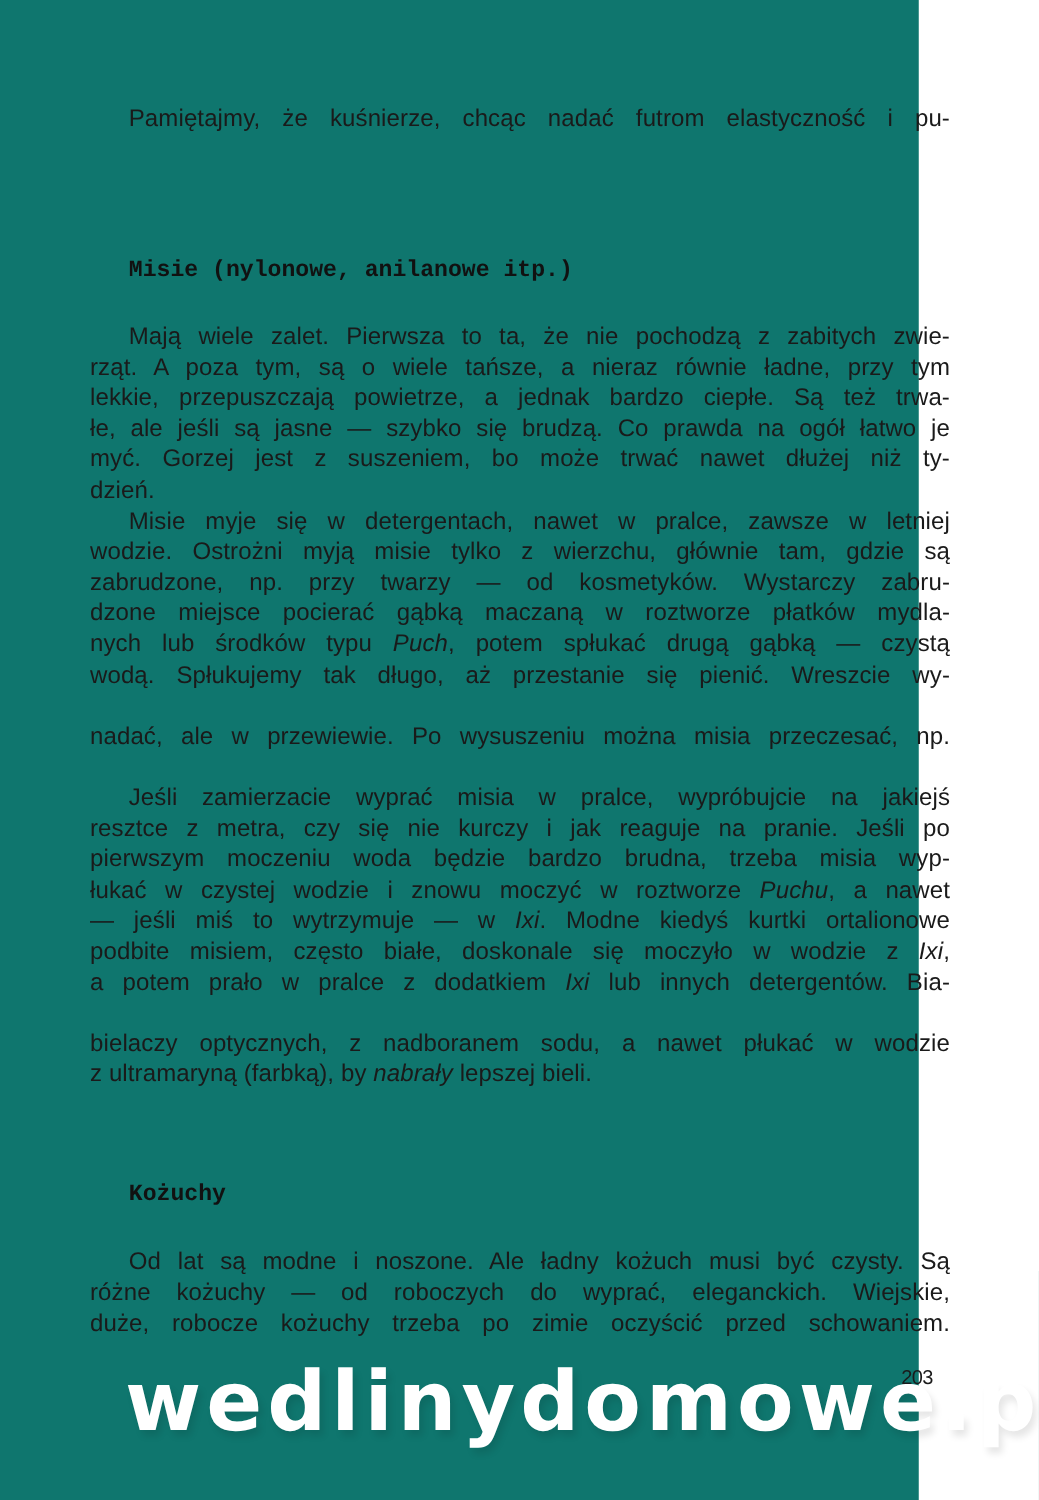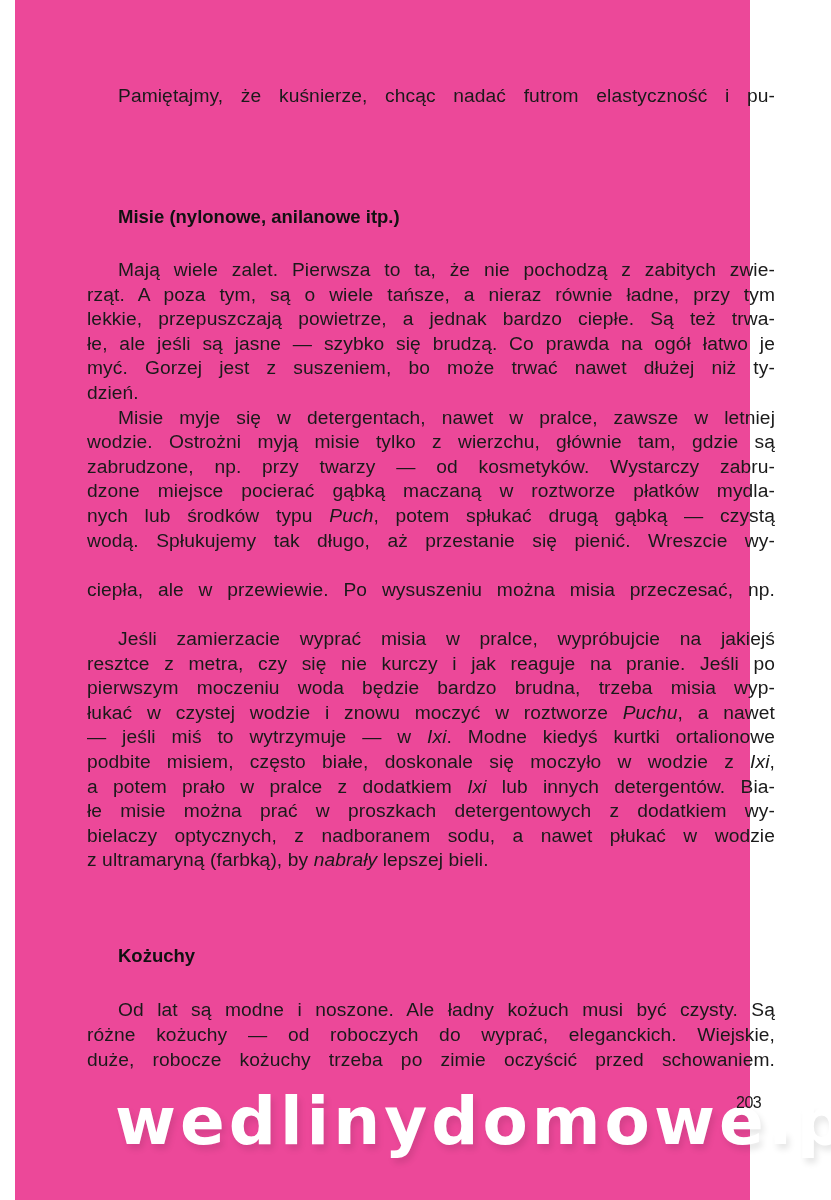--- a/index.html
+++ b/index.html
@@ -1,22 +1,22 @@
 <!DOCTYPE html>
 <html><head>
 <meta charset="utf-8">
 <style>
   html, body { margin: 0; padding: 0; background: #ffffff; }
   body { width: 831px; height: 1200px; position: relative; overflow: hidden; font-family: "Liberation Sans", sans-serif; color: #1a1a1a; }
-  .page { position: absolute; left: 15px; top: 0; width: 735px; height: 1200px; background: #ec4899; }
+  .page { position: absolute; left: 0; top: 0; width: 735px; height: 1200px; background: #0f766e; }
   .line { position: absolute; left: 72px; width: 688px; font-size: 19.2px; line-height: 24px; height: 24px; white-space: nowrap; text-align: justify; text-align-last: justify; letter-spacing: 0.1px; }
   .line.indent { left: 103px; width: 657px; }
   .line.last { text-align-last: left; }
   .line i { font-style: italic; }
-  .heading { position: absolute; left: 103px; font-size: 18.5px; font-weight: bold; line-height: 24px; white-space: nowrap; color: #111; }
+  .heading { position: absolute; left: 103px; font-size: 18.5px; font-weight: bold; line-height: 24px; white-space: nowrap; color: #111; font-family: Liberation Mono, monospace; }
   .pagenum { position: absolute; left: 721px; top: 1092px; font-size: 16px; line-height: 22px; color: #1a1a1a; letter-spacing: -0.5px; }
   .watermark { position: absolute; left: 100px; top: 1082px; font-family: "DejaVu Sans", sans-serif; font-weight: bold; font-size: 66px; line-height: 80px; color: #ffffff; letter-spacing: 4px; text-shadow: 3px 5px 6px rgba(0,0,0,0.10); white-space: nowrap; }
 </style>
 </head>
 <body>
 
 <div class="page">
 
   <div class="line indent" style="top:84px">Pamiętajmy, że kuśnierze, chcąc nadać futrom elastyczność i pu-</div>
 
@@ -27,29 +27,28 @@
   <div class="line" style="top:307px">lekkie, przepuszczają powietrze, a jednak bardzo ciepłe. Są też trwa-</div>
   <div class="line" style="top:332px">łe, ale jeśli są jasne — szybko się brudzą. Co prawda na ogół łatwo je</div>
   <div class="line" style="top:356px">myć. Gorzej jest z suszeniem, bo może trwać nawet dłużej niż ty-</div>
   <div class="line last" style="top:381px">dzień.</div>
   <div class="line indent" style="top:406px">Misie myje się w detergentach, nawet w pralce, zawsze w letniej</div>
   <div class="line" style="top:430px">wodzie. Ostrożni myją misie tylko z wierzchu, głównie tam, gdzie są</div>
   <div class="line" style="top:455px">zabrudzone, np. przy twarzy — od kosmetyków. Wystarczy zabru-</div>
   <div class="line" style="top:479px">dzone miejsce pocierać gąbką maczaną w roztworze płatków mydla-</div>
   <div class="line" style="top:504px"><span>nych lub środków typu </span><i>Puch</i><span>, potem spłukać drugą gąbką — czystą</span></div>
   <div class="line" style="top:529px">wodą. Spłukujemy tak długo, aż przestanie się pienić. Wreszcie wy-</div>
-  <div class="line" style="top:578px">ciepła, ale w przewiewie. Po wysuszeniu można misia przeczesać, np.</div>
+  <div class="line" style="top:578px">nadać, ale w przewiewie. Po wysuszeniu można misia przeczesać, np.</div>
   <div class="line indent" style="top:627px">Jeśli zamierzacie wyprać misia w pralce, wypróbujcie na jakiejś</div>
   <div class="line" style="top:652px">resztce z metra, czy się nie kurczy i jak reaguje na pranie. Jeśli po</div>
   <div class="line" style="top:676px">pierwszym moczeniu woda będzie bardzo brudna, trzeba misia wyp-</div>
   <div class="line" style="top:701px"><span>łukać w czystej wodzie i znowu moczyć w roztworze </span><i>Puchu</i><span>, a nawet</span></div>
   <div class="line" style="top:725px"><span>— jeśli miś to wytrzymuje — w </span><i>Ixi</i><span>. Modne kiedyś kurtki ortalionowe</span></div>
   <div class="line" style="top:750px"><span>podbite misiem, często białe, doskonale się  moczyło w wodzie z </span><i>Ixi</i><span>,</span></div>
   <div class="line" style="top:775px"><span>a  potem prało w pralce z dodatkiem </span><i>Ixi</i><span> lub innych detergentów. Bia-</span></div>
-  <div class="line" style="top:799px">łe misie można prać w proszkach detergentowych z dodatkiem wy-</div>
   <div class="line" style="top:824px">bielaczy optycznych, z nadboranem sodu, a nawet płukać w wodzie</div>
   <div class="line last" style="top:848px"><span>z ultramaryną (farbką), by </span><i>nabrały</i><span> lepszej bieli.</span></div>
 
   <div class="heading" style="top:944px">Kożuchy</div>
 
   <div class="line indent" style="top:998px">Od lat są modne i noszone. Ale ładny kożuch musi być czysty. Są</div>
   <div class="line" style="top:1023px">różne kożuchy — od roboczych do wyprać, eleganckich. Wiejskie,</div>
   <div class="line" style="top:1048px">duże, robocze kożuchy trzeba po zimie oczyścić przed schowaniem.</div>
 
   <div class="watermark">wedlinydomowe.pl</div>

